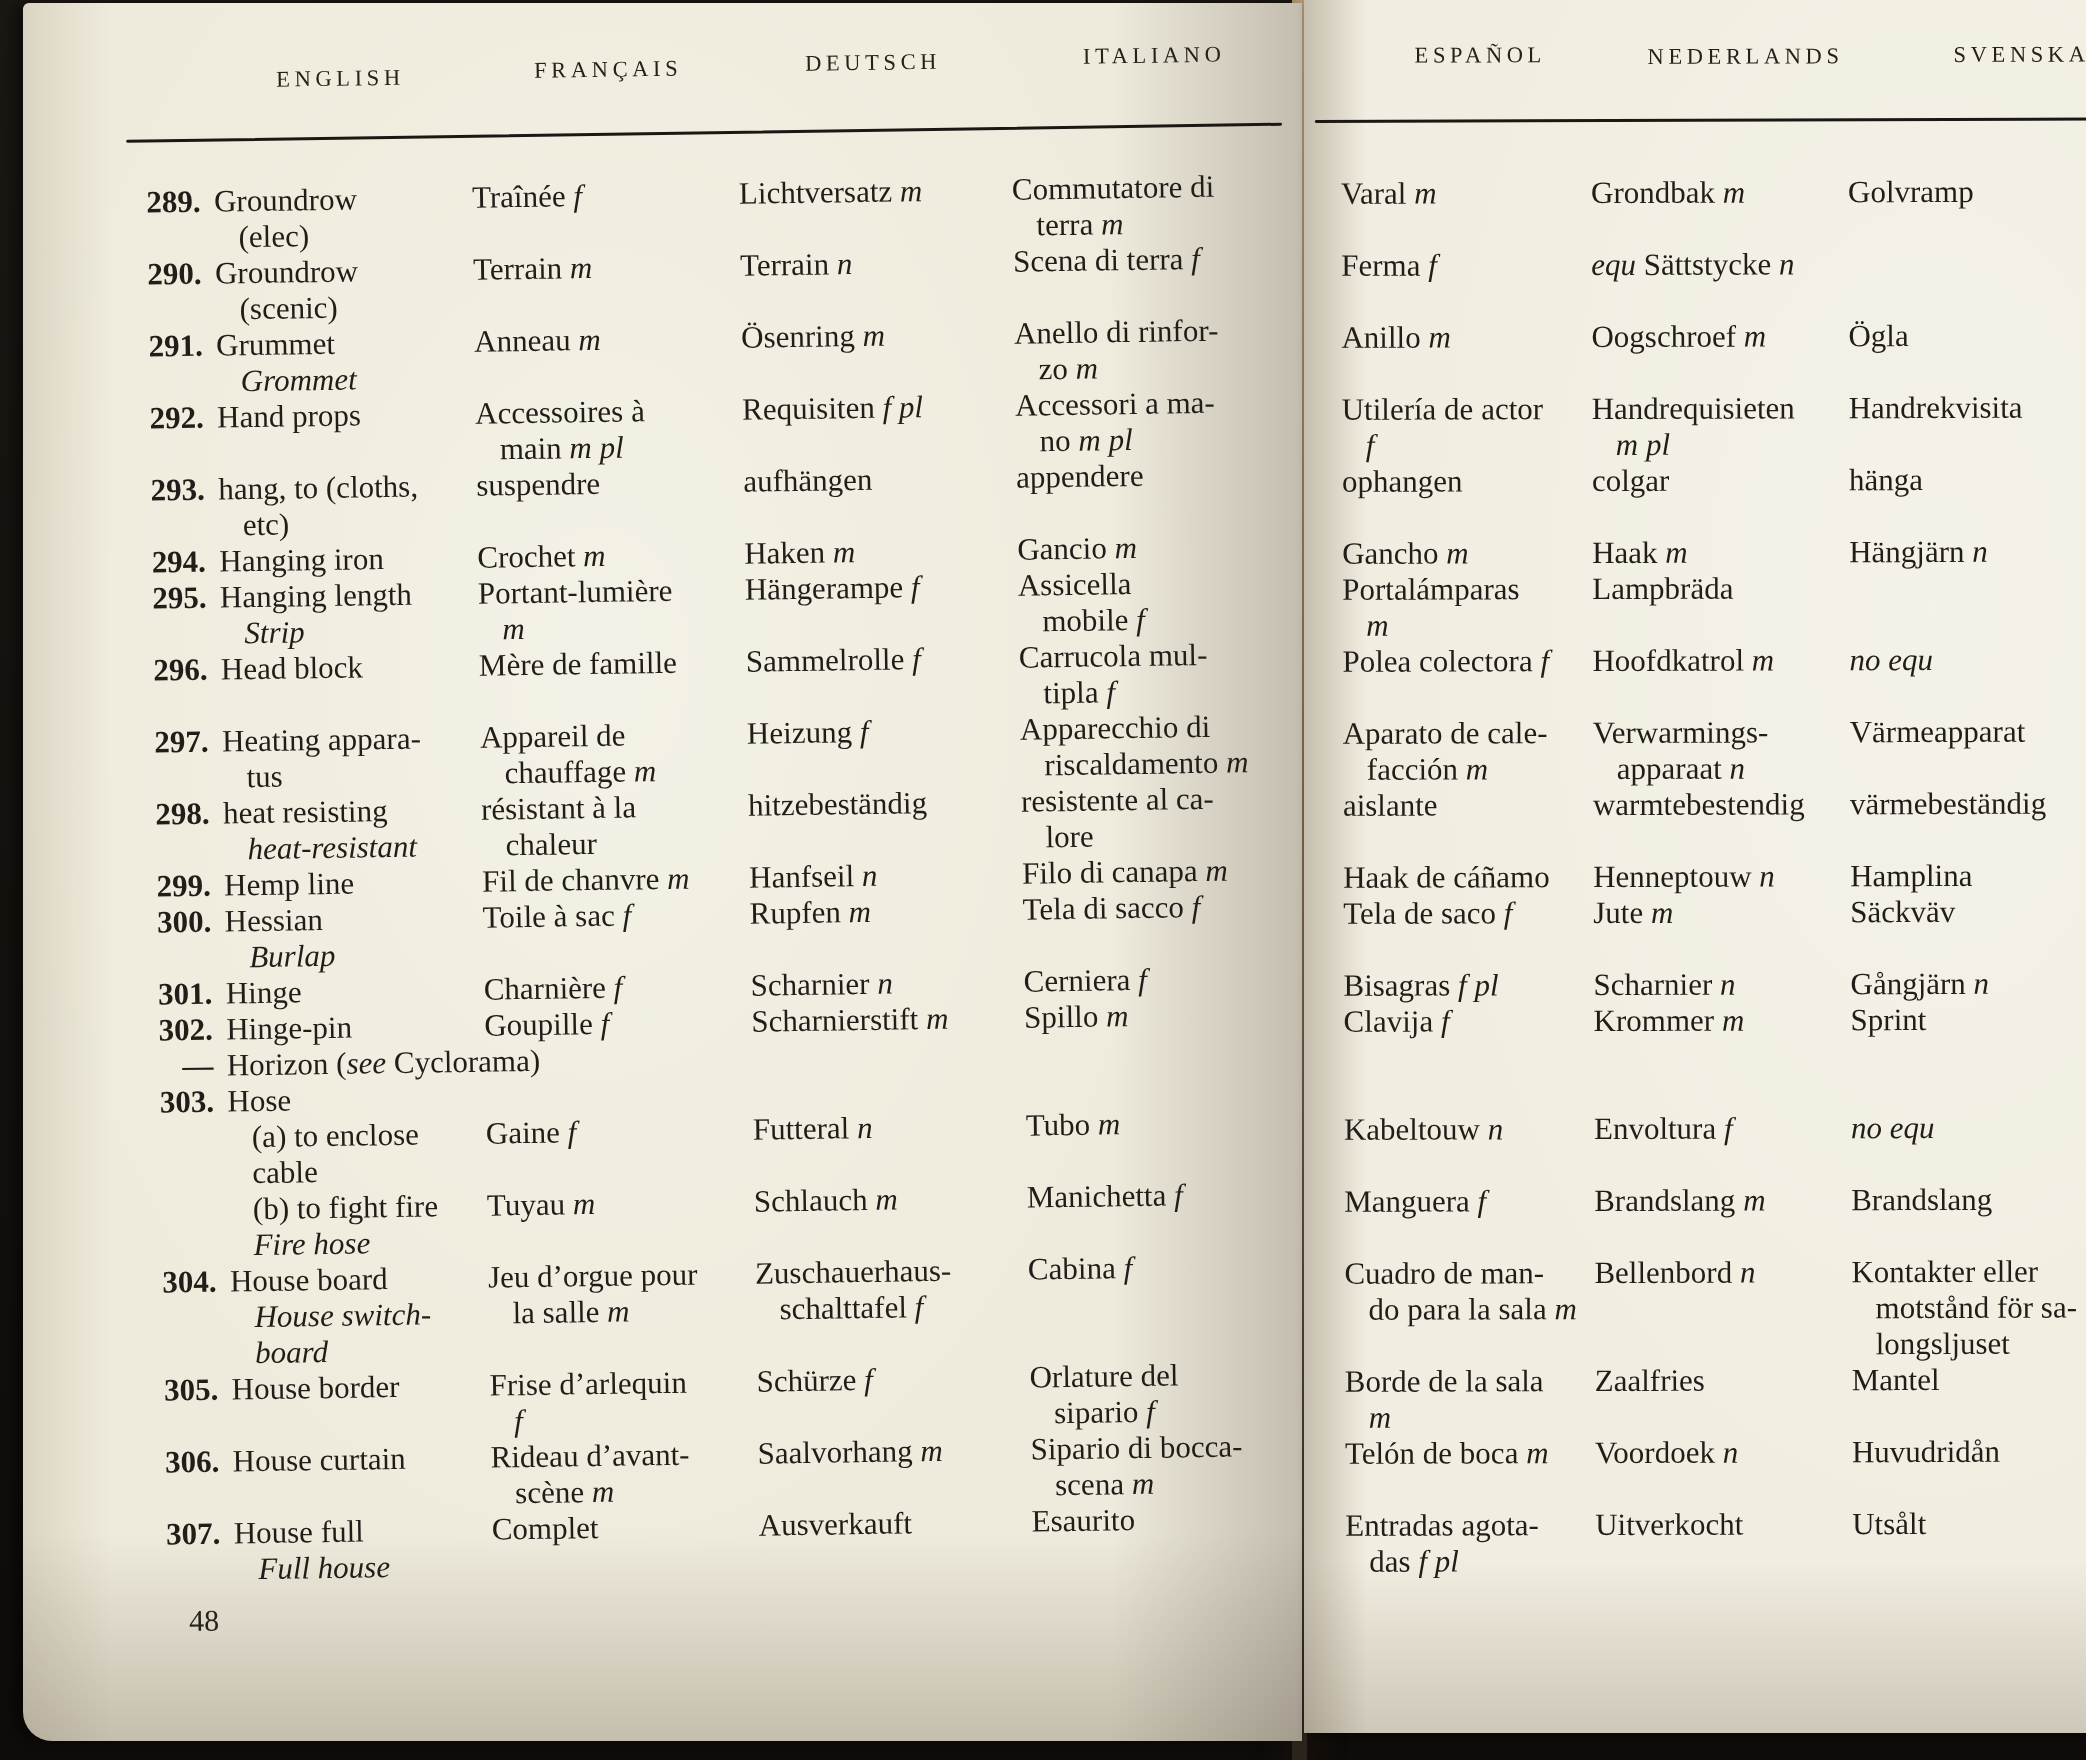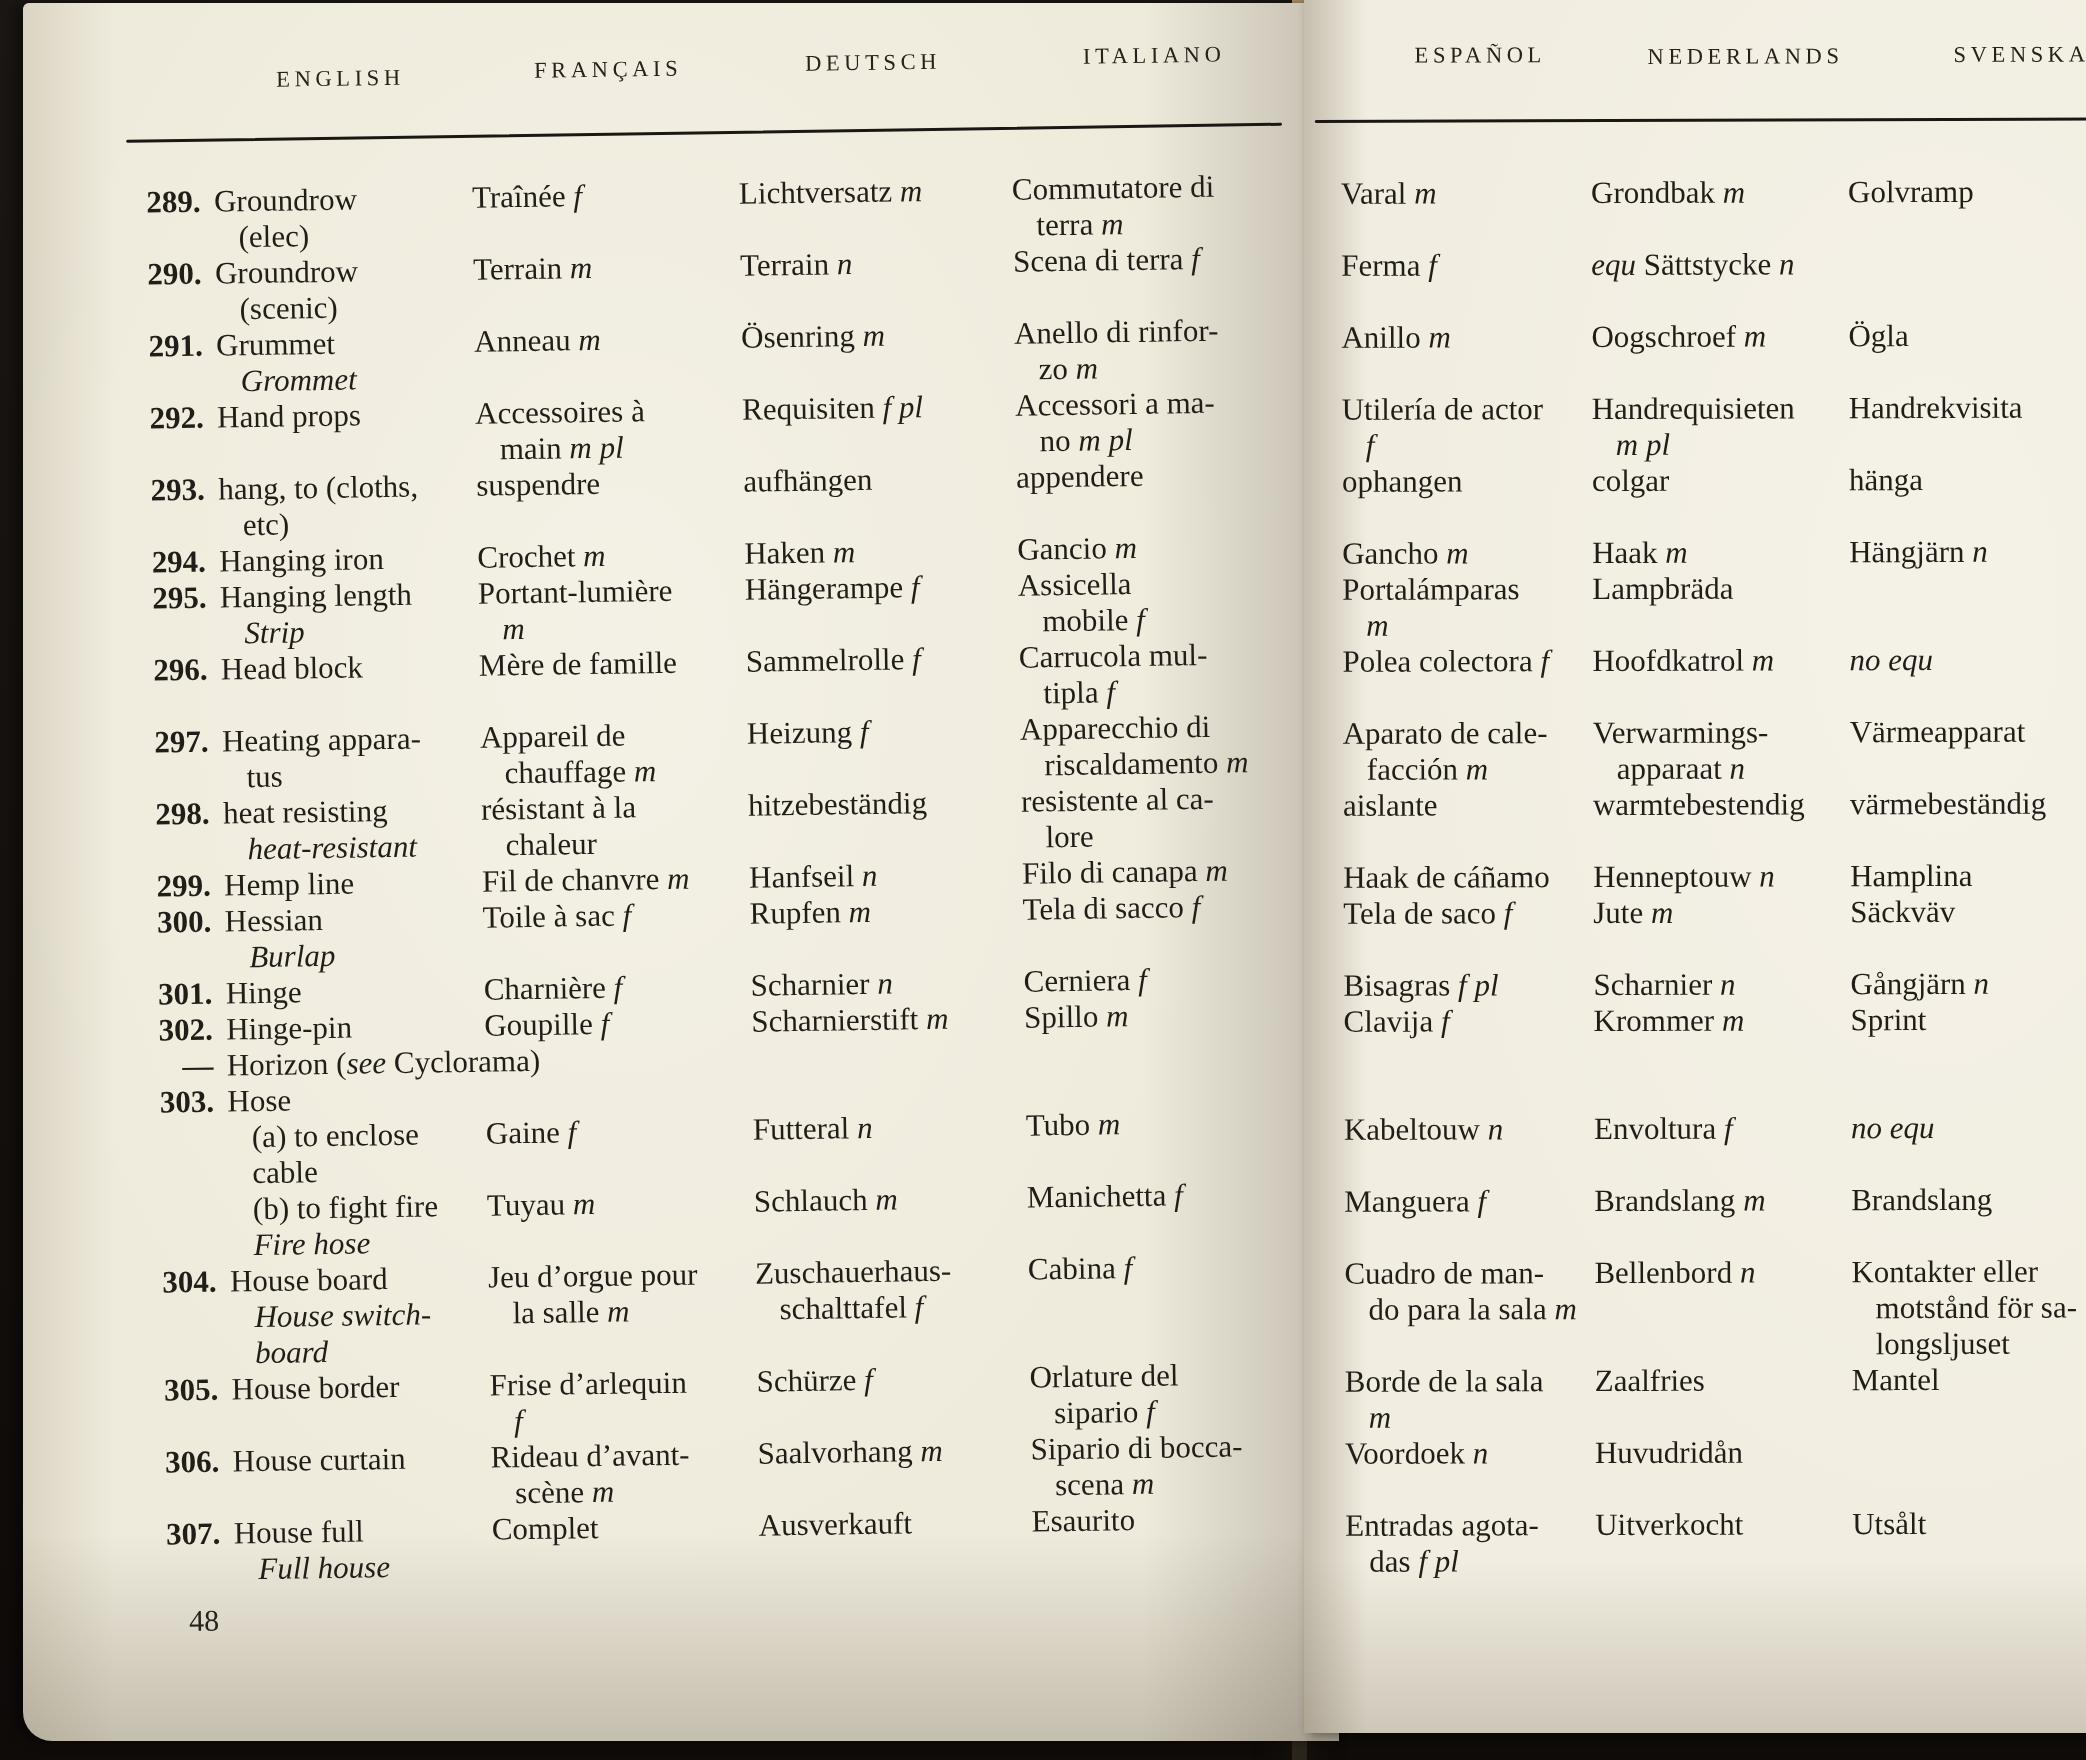--- a/index.html
+++ b/index.html
@@ -12,21 +12,20 @@
   .page{position:absolute;}
   .page-left{
     left:23px;top:2.5px;width:1279px;height:1738px;
     border-radius:5.8px 0 0 29px;
     background:
       radial-gradient(ellipse at 45% 38%, rgba(255,255,255,.28), rgba(255,255,255,0) 62%),
       linear-gradient(90deg, rgba(110,92,64,.16), rgba(0,0,0,0) 7%, rgba(0,0,0,0) 85%, rgba(62,52,40,.25)),
       linear-gradient(180deg, rgba(0,0,0,0) 0%, rgba(0,0,0,0) 88%, rgba(86,74,56,.28) 100%),
       #efebdc;
     box-shadow: -7.5px 0 12.5px rgba(0,0,0,.45);
-    padding-left: 37px;
   }
   .page-right{
     left:1304px;top:0;width:1258px;height:1733px;
     border-radius:0 4.2px 4.2px 0;
     background:
       radial-gradient(ellipse at 50% 35%, rgba(255,255,255,.25), rgba(255,255,255,0) 65%),
       linear-gradient(90deg, rgba(96,80,58,.30), rgba(0,0,0,0) 5%, rgba(0,0,0,0) 93%, rgba(104,92,70,.18)),
       linear-gradient(180deg, rgba(0,0,0,0) 0%, rgba(0,0,0,0) 90%, rgba(92,80,60,.24) 100%),
       #f1ede0;
     box-shadow: 5.8px 2.5px 11px rgba(0,0,0,.4);
@@ -633,20 +632,23 @@
           </div>
           <div class="cell">
             <div class="ln">Zaalfries</div>
           </div>
           <div class="cell">
             <div class="ln">Mantel</div>
           </div>
         </div>
         <div class="row" style="min-height: 72px;">
           <div class="cell">
+            <div class="ln">Telón de boca <i>m</i></div>
+          </div>
+          <div class="cell">
             <div class="ln">Voordoek <i>n</i></div>
           </div>
           <div class="cell">
             <div class="ln">Huvudridån</div>
           </div>
         </div>
         <div class="row" style="min-height: 72px;">
           <div class="cell">
             <div class="ln">Entradas agota-</div>
             <div class="ln ind">das <i>f pl</i></div>

